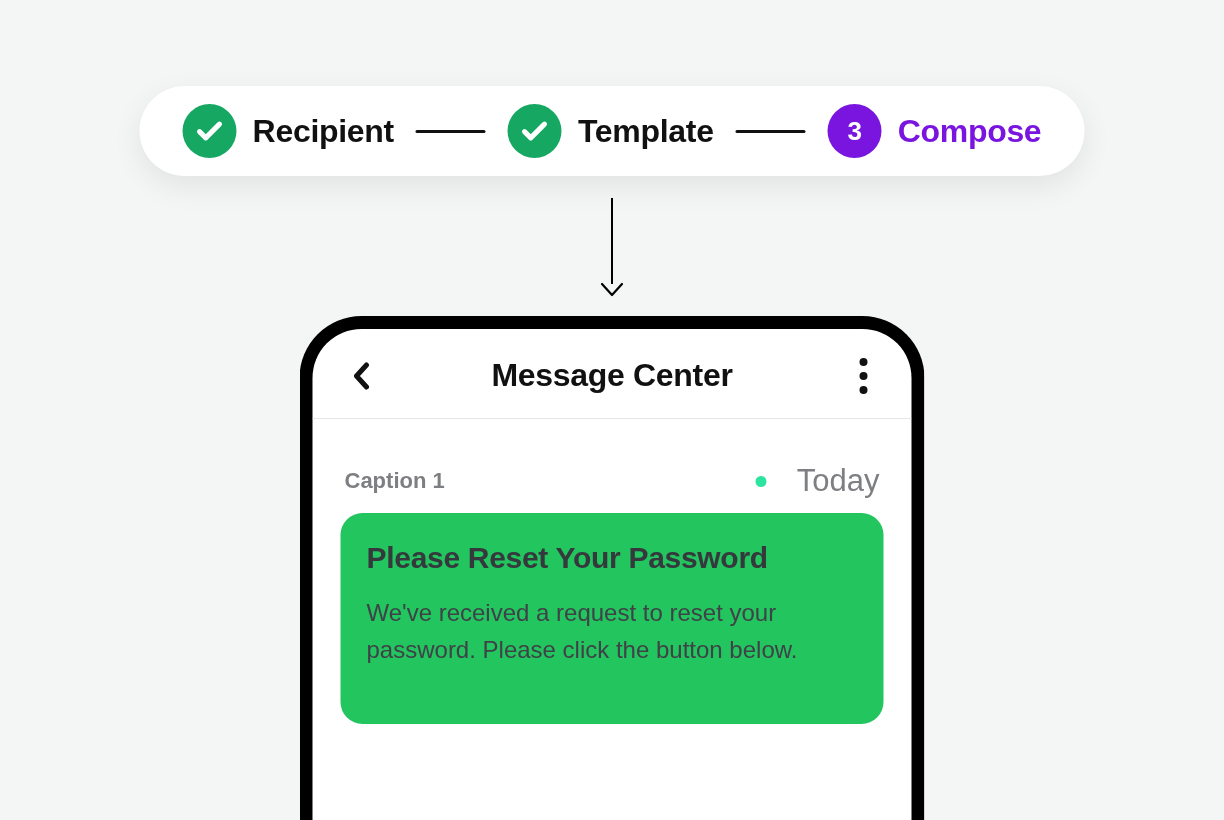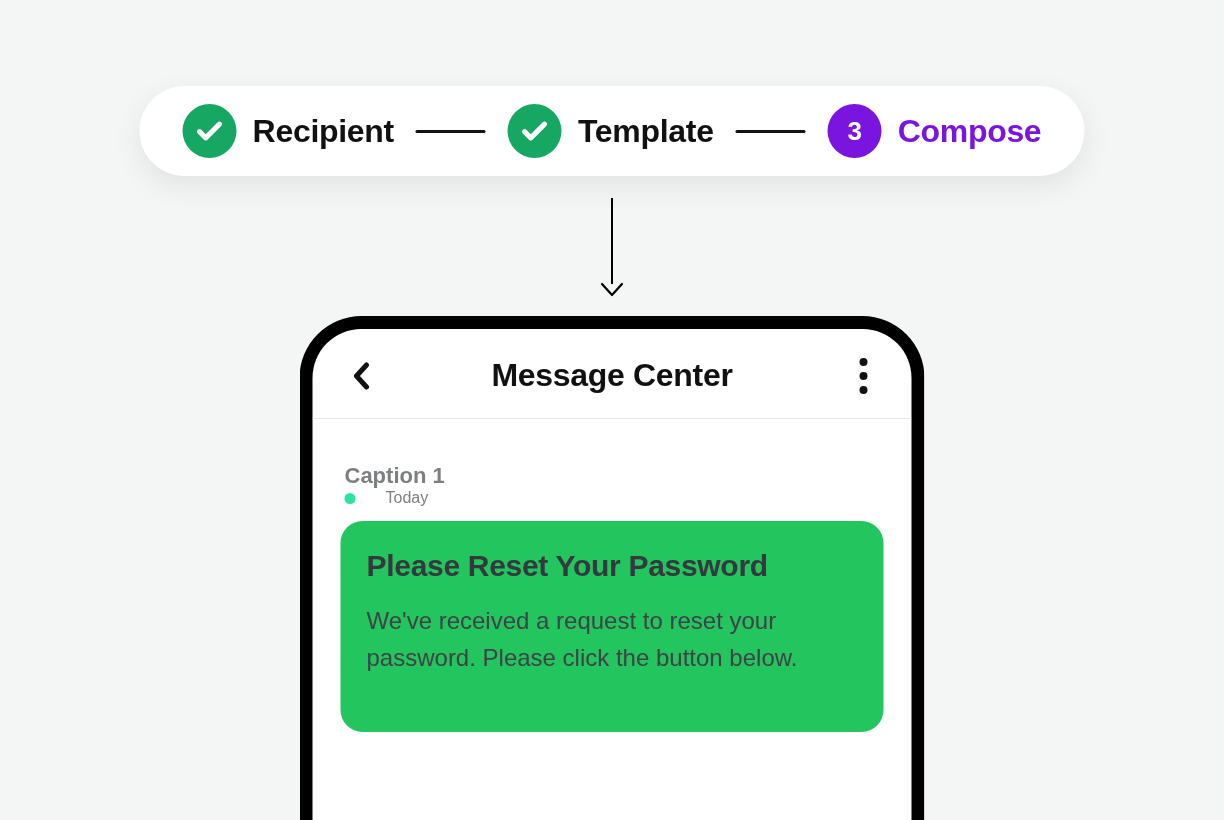--- a/index.html
+++ b/index.html
@@ -128,41 +128,40 @@
     align-items: center;
   }
   .kebab span {
     width: 8px; height: 8px; background: #111; border-radius: 50%;
   }
 
   
   .content { padding: 44px 28px 0 28px; }
   .meta-row {
     display: flex;
-    align-items: flex-start;
+    align-items: center;
     justify-content: space-between;
     padding: 0 4px 14px 4px;
-    flex-direction: column;
   }
   .caption {
     font-size: 22px;
     font-weight: 700;
     color: #7d7f82;
   }
   .date-wrap {
     display: flex;
     align-items: center;
     gap: 10px;
   }
   .dot {
     width: 11px; height: 11px; border-radius: 50%;
     background: #2de3a0;
   }
   .date-text {
-    font-size: 16px;
+    font-size: 31px;
     color: #7d7f82;
     margin-left: 20px;
   }
 
   .card {
     background: #22c55e;
     border-radius: 22px;
     padding: 28px 26px 30px 26px;
   }
   .card-title {

